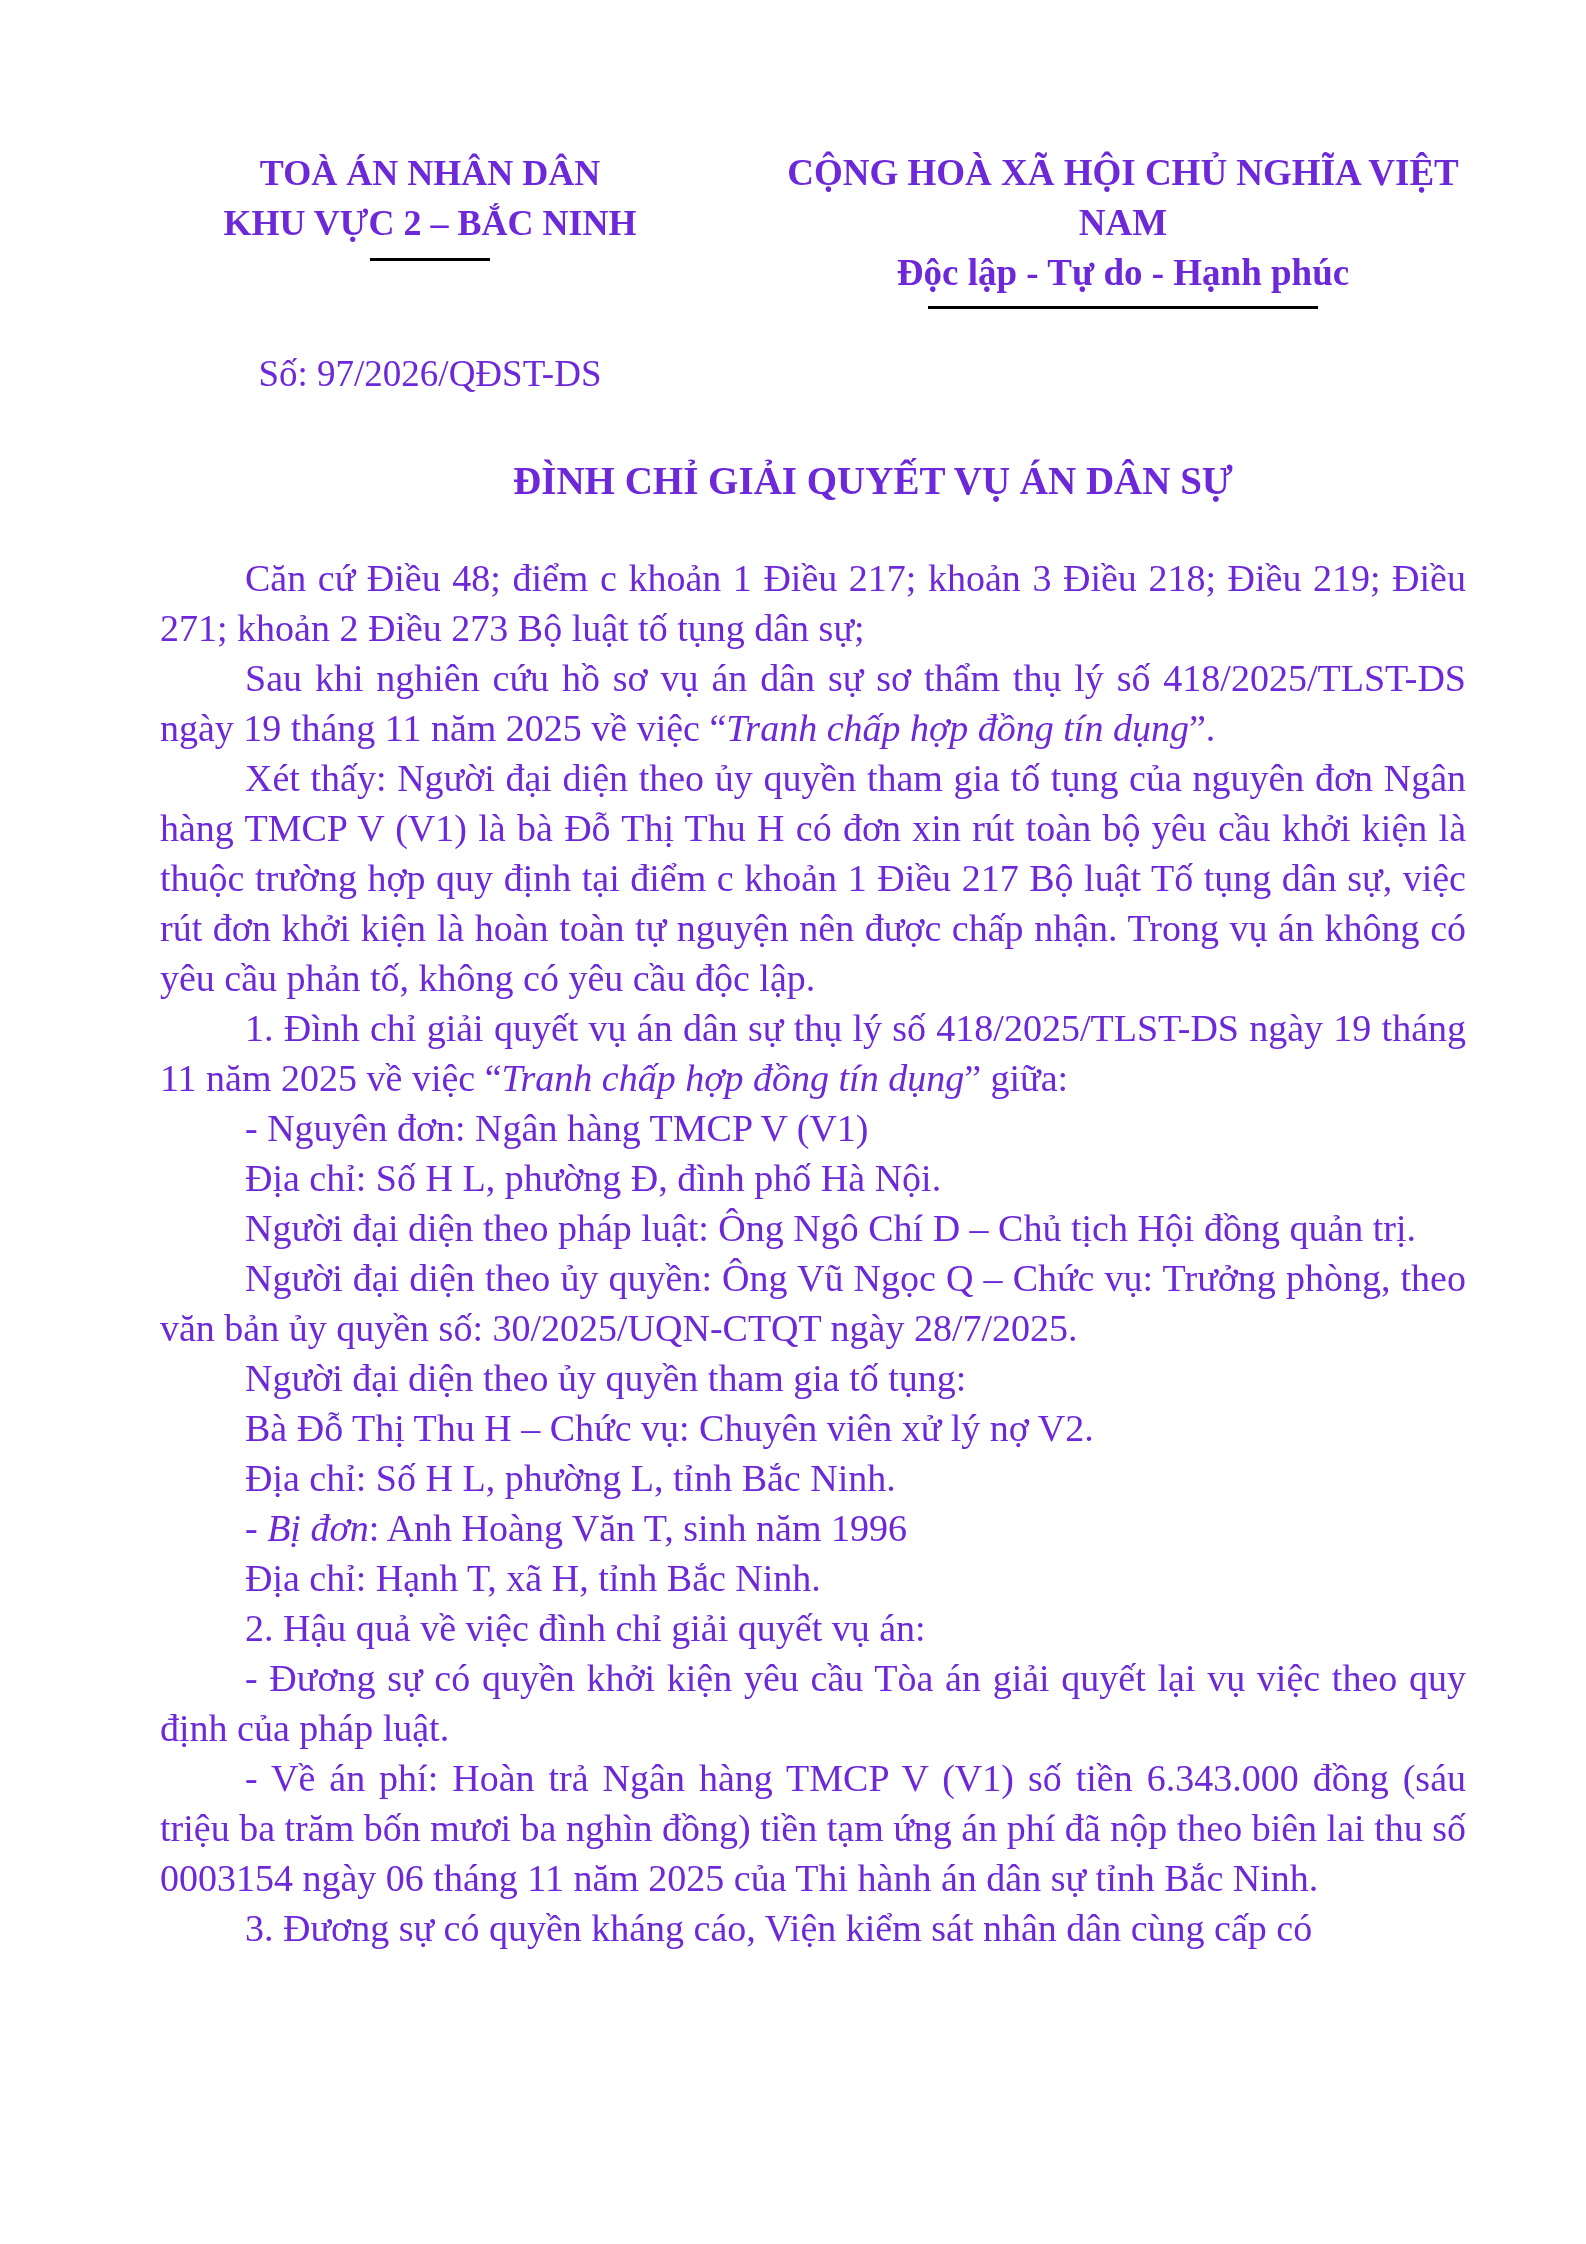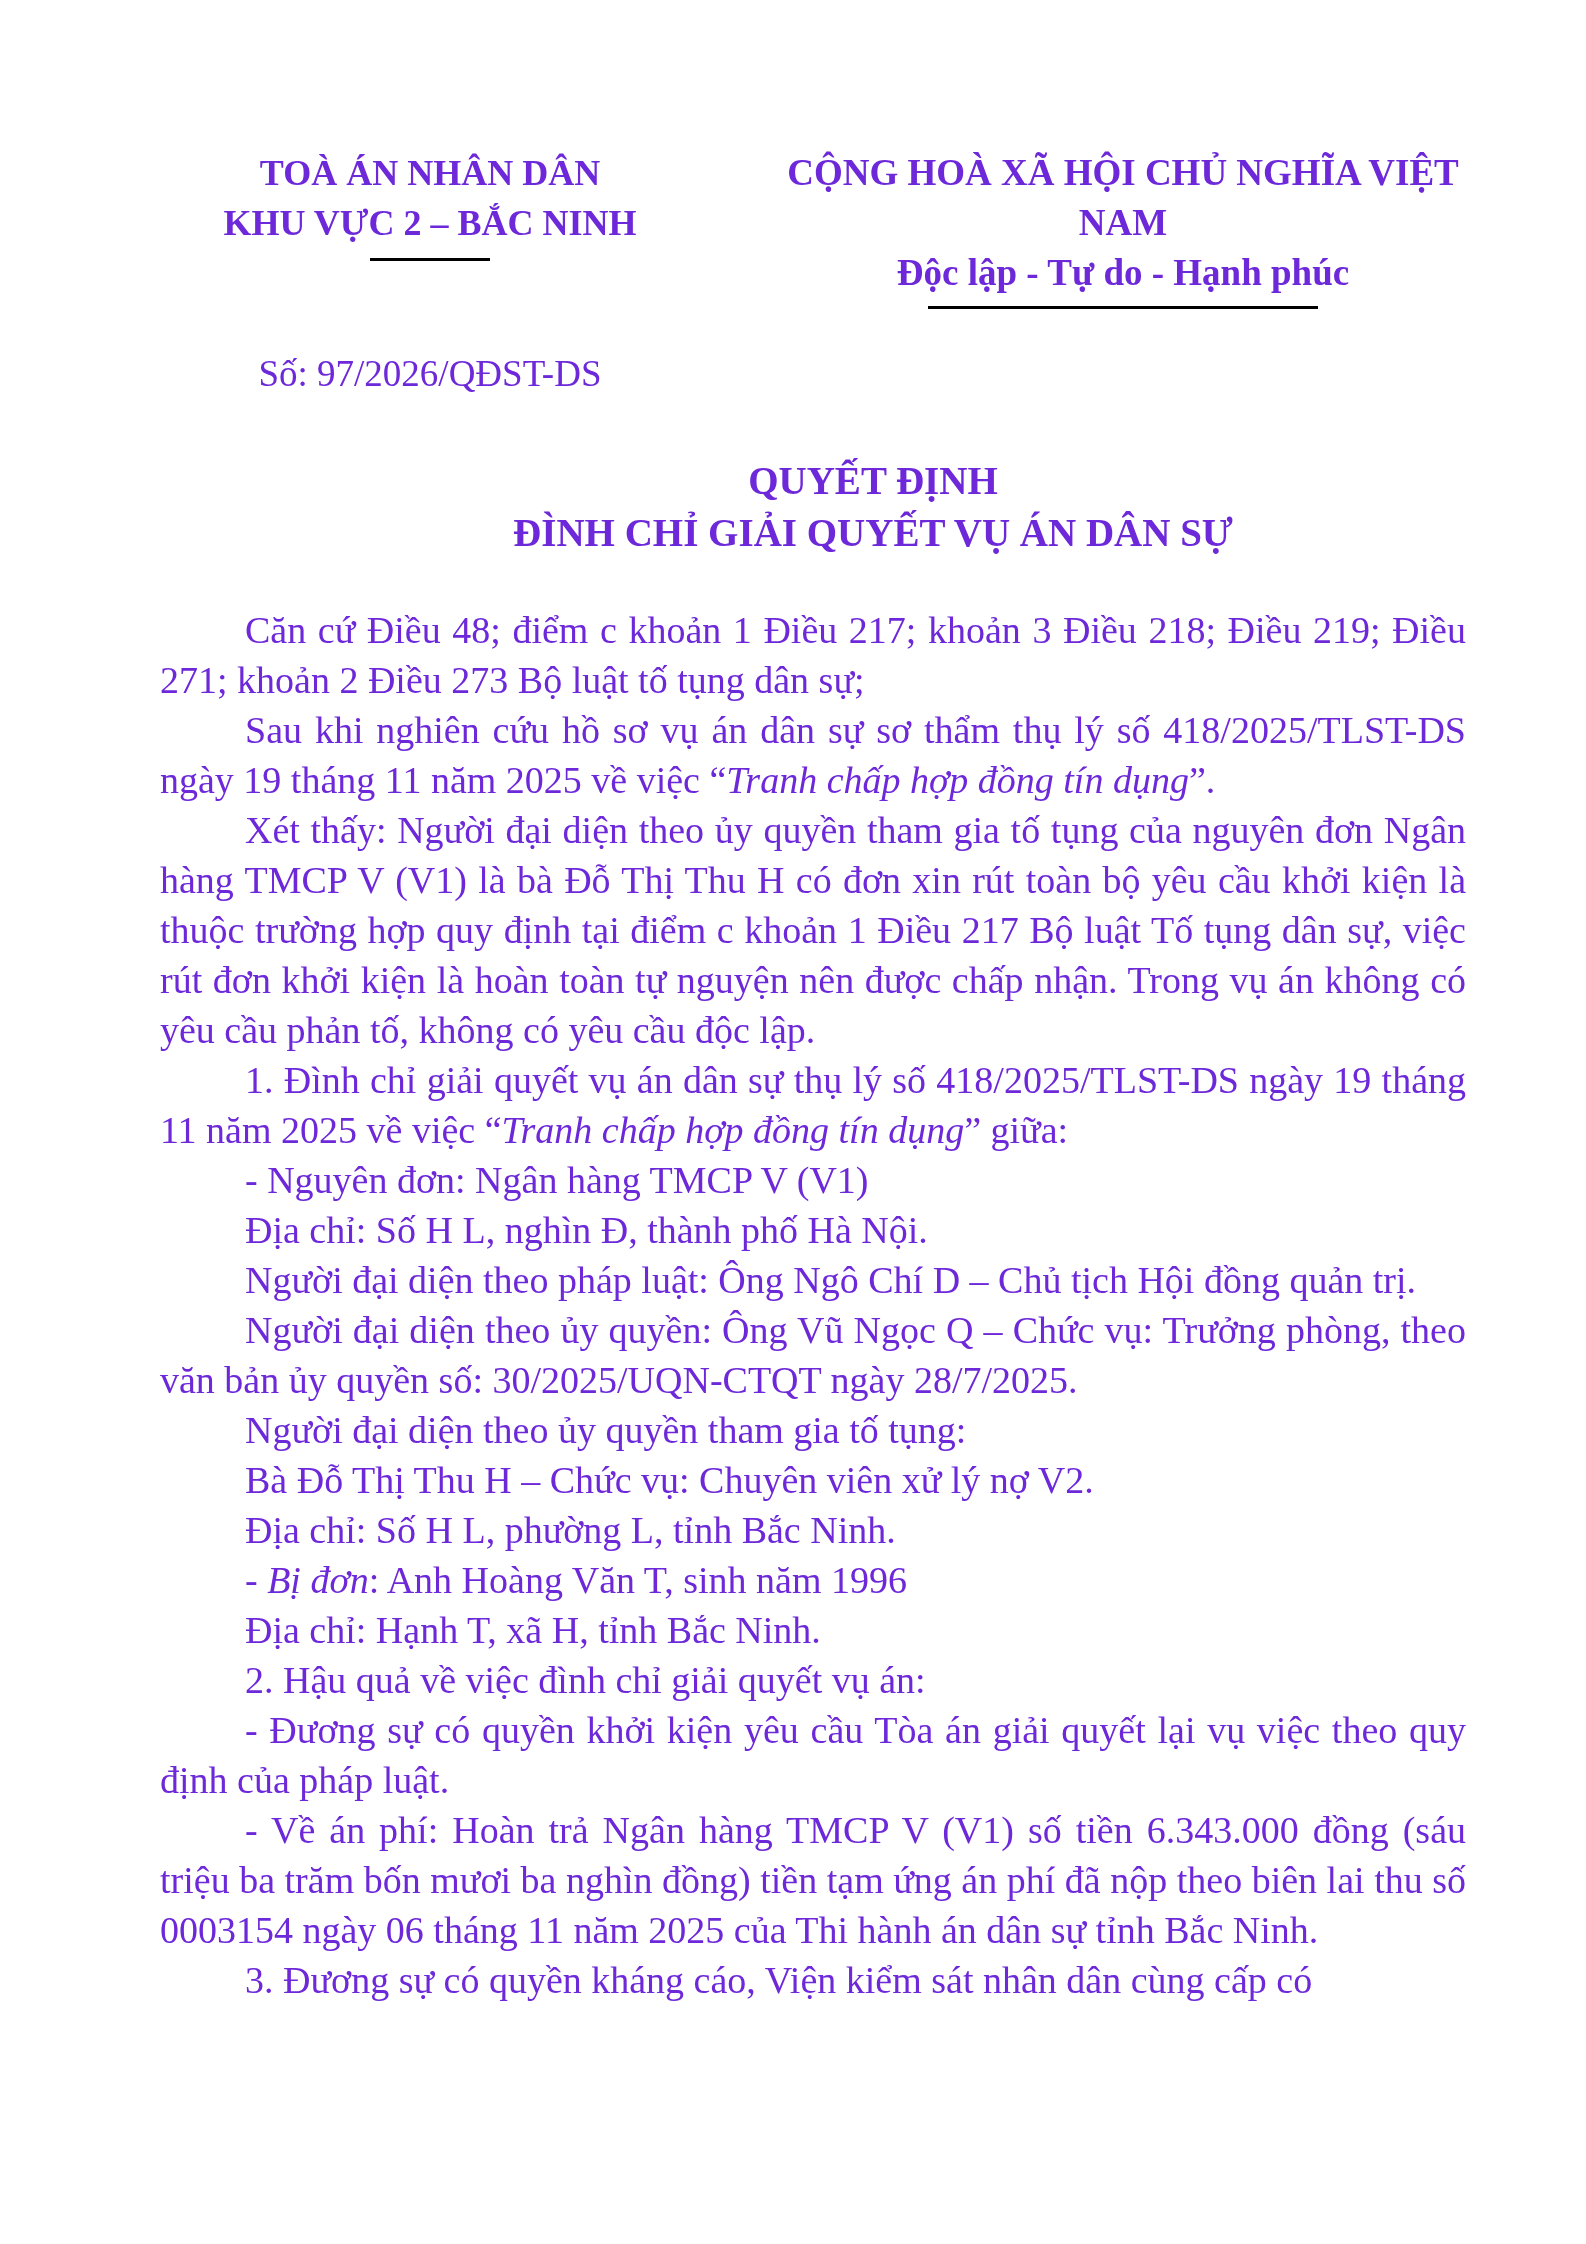--- a/index.html
+++ b/index.html
@@ -107,31 +107,30 @@
       <div>Độc lập - Tự do - Hạnh phúc</div>
       <div class="rule-right"></div>
     </div>
   </div>
 
   <div class="meta-row">
     <div class="doc-number">Số: 97/2026/QĐST-DS</div>
   </div>
 
   <div class="title-block">
-    <div>QUYẾT ĐỊNH</div>
     <div>ĐÌNH CHỈ GIẢI QUYẾT VỤ ÁN DÂN SỰ</div>
   </div>
 
   <div class="doc-body">
       <p><span>Căn cứ Điều 48; điểm c khoản 1 Điều 217; khoản 3 Điều 218; Điều 219; Điều 271; khoản 2 Điều 273 Bộ luật tố tụng dân sự;</span></p>
       <p><span>Sau khi nghiên cứu hồ sơ vụ án dân sự sơ thẩm thụ lý số 418/2025/TLST-DS ngày 19 tháng 11 năm 2025 về việc “</span><span class="i">Tranh chấp hợp đồng tín dụng</span><span>”.</span></p>
       <p><span>Xét thấy: Người đại diện theo ủy quyền tham gia tố tụng của nguyên đơn Ngân hàng TMCP V (V1) là bà Đỗ Thị Thu H có đơn xin rút toàn bộ yêu cầu khởi kiện là thuộc trường hợp quy định tại điểm c khoản 1 Điều 217 Bộ luật Tố tụng dân sự, việc rút đơn khởi kiện là hoàn toàn tự nguyện nên được chấp nhận. Trong vụ án không có yêu cầu phản tố, không có yêu cầu độc lập.</span></p>
       <p><span>1. Đình chỉ giải quyết vụ án dân sự thụ lý số 418/2025/TLST-DS ngày 19 tháng 11 năm 2025 về việc  “</span><span class="i">Tranh chấp hợp đồng tín dụng</span><span>” giữa:</span></p>
       <p><span>- Nguyên đơn: Ngân hàng TMCP V (V1)</span></p>
-      <p><span>Địa chỉ: Số H L, nghìn Đ, thành phố Hà Nội.</span></p>
+      <p><span>Địa chỉ: Số H L, phường Đ, đình phố Hà Nội.</span></p>
       <p><span>Người đại diện theo pháp luật: Ông Ngô Chí D – Chủ tịch Hội đồng quản trị.</span></p>
       <p><span>Người đại diện theo ủy quyền: Ông Vũ Ngọc Q –  Chức vụ: Trưởng phòng, theo văn bản ủy quyền số: 30/2025/UQN-CTQT ngày 28/7/2025.</span></p>
       <p><span>Người đại diện theo ủy quyền tham gia tố tụng:</span></p>
       <p><span>Bà Đỗ Thị Thu H – Chức vụ: Chuyên viên xử lý nợ V2.</span></p>
       <p><span>Địa chỉ: Số H L, phường L, tỉnh Bắc Ninh.</span></p>
       <p><span>- </span><span class="i">Bị đơn</span><span>: Anh Hoàng Văn T, sinh năm 1996</span></p>
       <p><span>Địa chỉ: Hạnh T, xã H, tỉnh Bắc Ninh.</span></p>
       <p><span>2. Hậu quả về việc đình chỉ giải quyết vụ án:</span></p>
       <p><span>- Đương sự có quyền khởi kiện yêu cầu Tòa án giải quyết lại vụ việc theo quy định của pháp luật.</span></p>
       <p><span>- Về án phí: Hoàn trả Ngân hàng TMCP V (V1) số tiền 6.343.000 đồng (sáu triệu ba trăm bốn mươi ba nghìn đồng) tiền tạm ứng án phí đã nộp theo biên lai thu số 0003154 ngày 06 tháng  11 năm  2025 của Thi hành án dân sự tỉnh Bắc Ninh.</span></p>

